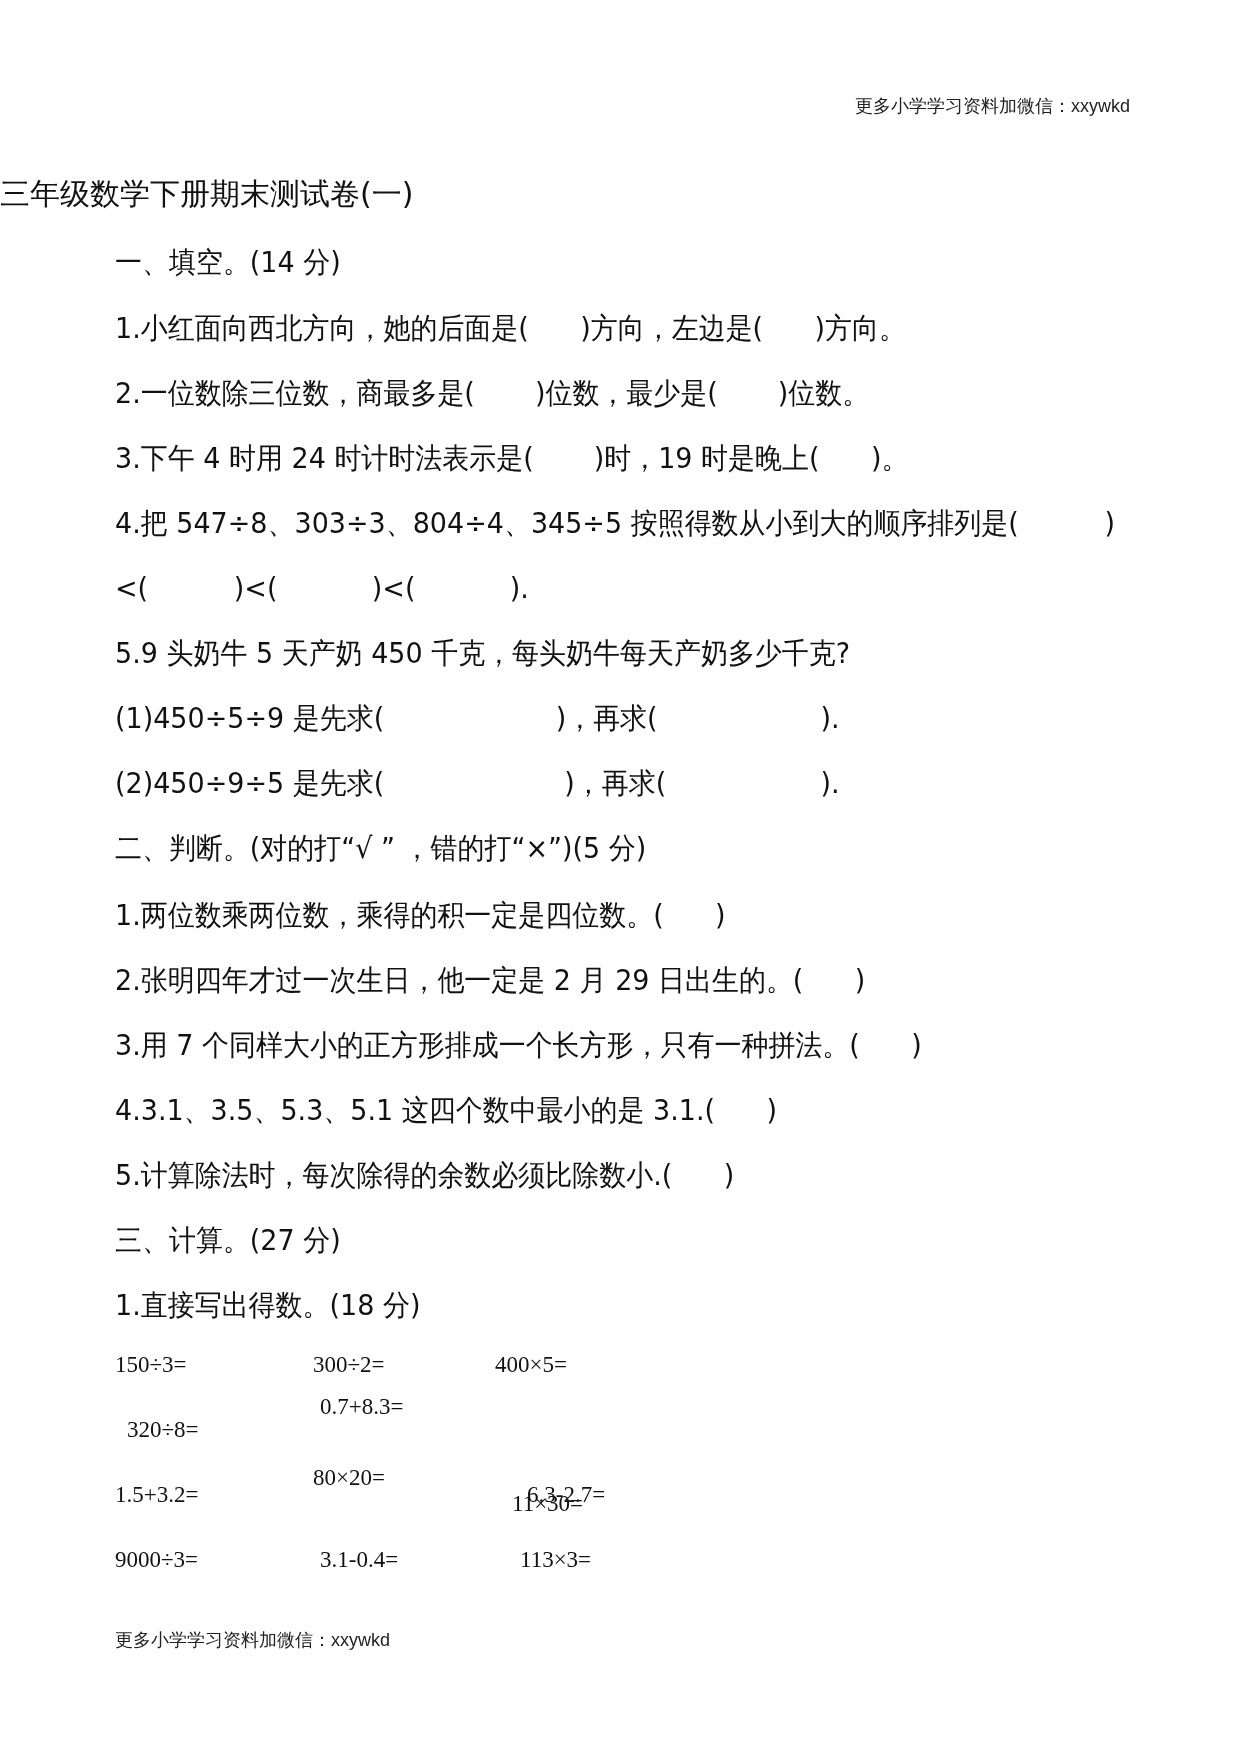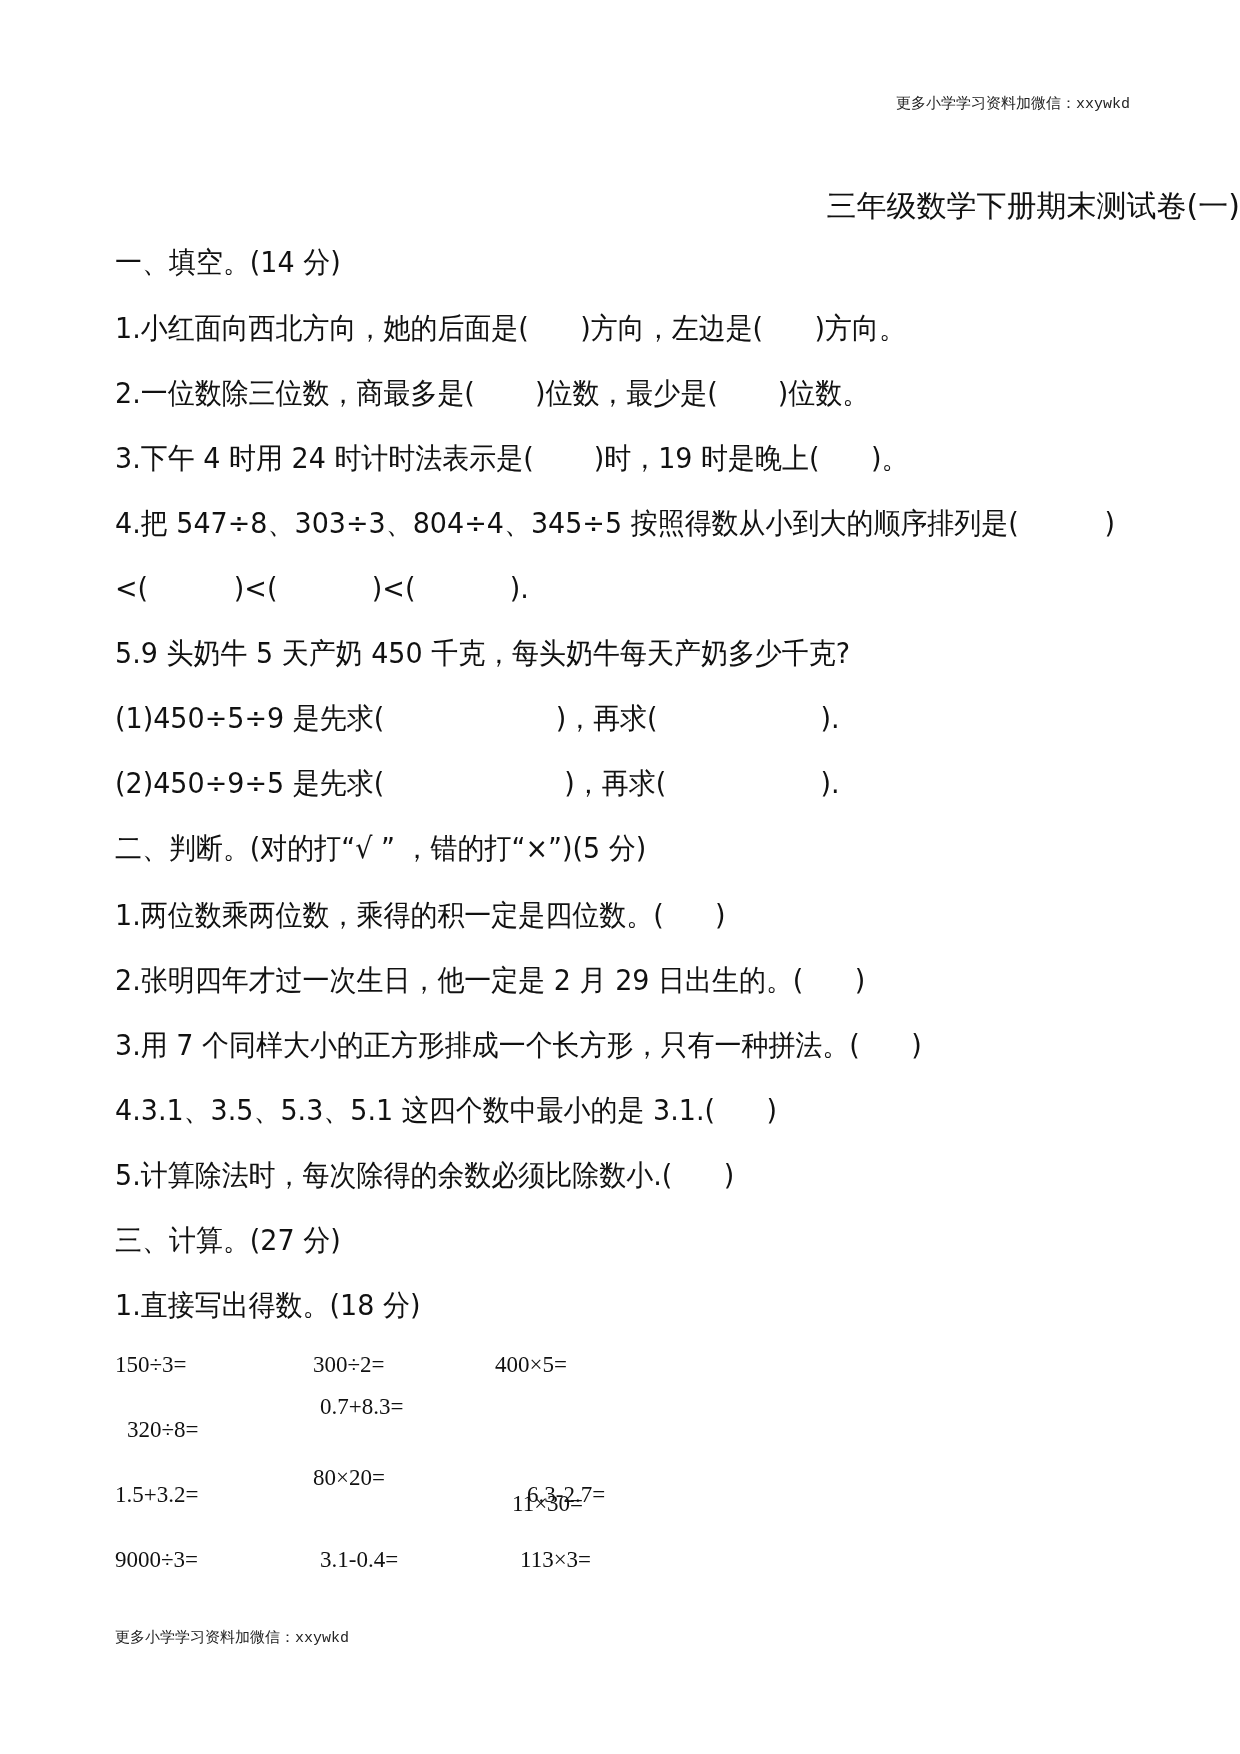--- a/index.html
+++ b/index.html
@@ -3,27 +3,27 @@
 <meta charset="utf-8">
 <style>
   html, body { margin: 0; padding: 0; background: #ffffff; }
   body {
     width: 1240px; height: 1754px; position: relative; overflow: hidden;
     font-family: "Liberation Serif", "DejaVu Serif", serif;
     color: #111111;
   }
   .page { position: absolute; left: 0; top: 0; width: 1240px; height: 1754px; }
   .watermark {
-    position: absolute; font-family: Liberation Mono, monospace;
-    font-size: 15px; color: #222; white-space: nowrap; letter-spacing: 0;
+    position: absolute; font-family: Liberation Sans, sans-serif;
+    font-size: 18px; color: #222; white-space: nowrap; letter-spacing: 0;
   }
   .wm-top { right: 110px; top: 94px; }
   .wm-bottom { left: 115px; top: 1628px; }
   .title {
-    position: absolute; top: 186px; left: 0; width: 1240px; text-align: right;
+    position: absolute; top: 174px; left: 0; width: 1240px; text-align: left;
     font-size: 30px; white-space: nowrap;
     font-family: "DejaVu Sans", "Liberation Sans", sans-serif; font-weight: normal;
   }
   .line {
     position: absolute; left: 115px; font-size: 29px; white-space: pre;
     font-family: "DejaVu Sans", "Liberation Sans", sans-serif;
     line-height: 36px; transform: scaleX(0.93); transform-origin: left center;
   }
   .calc {
     position: absolute; font-size: 23px; white-space: nowrap;

